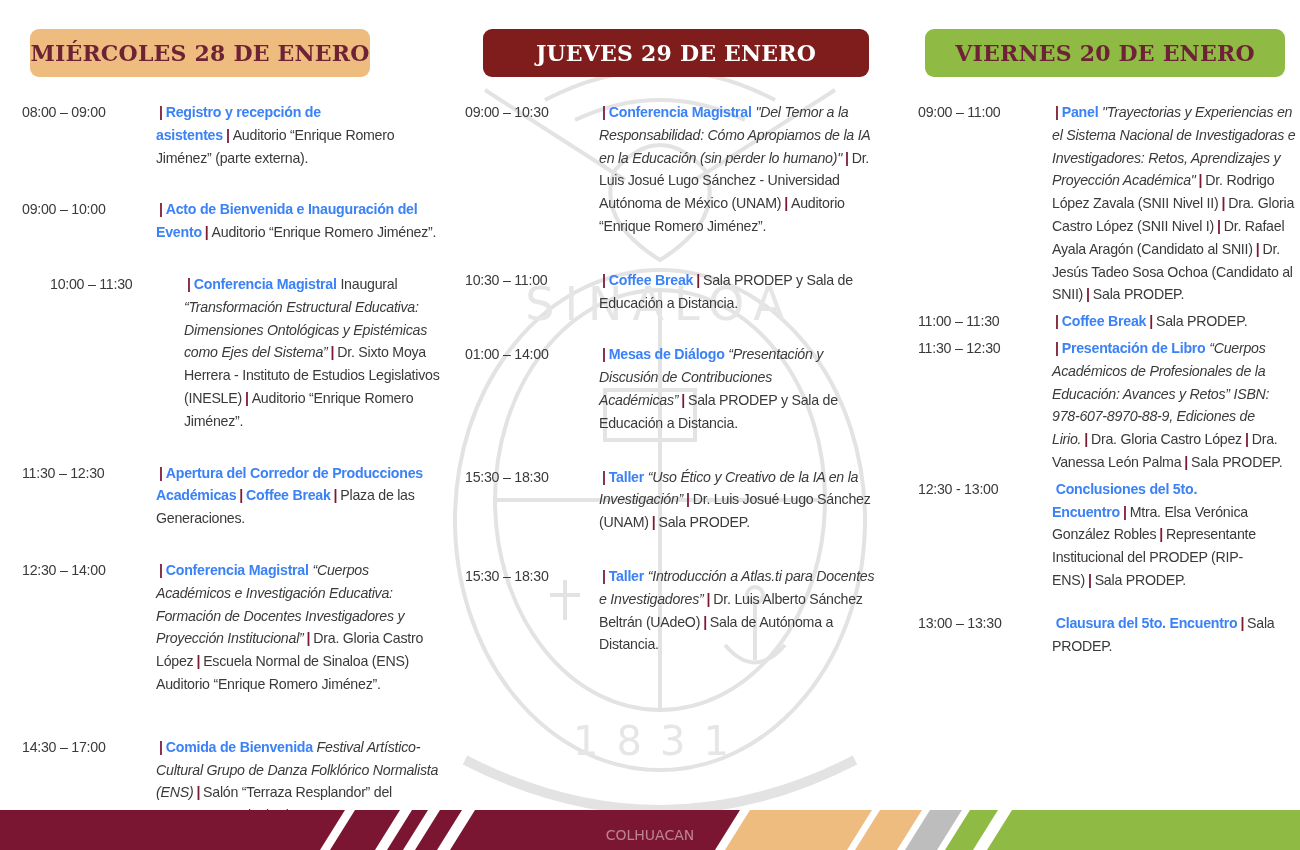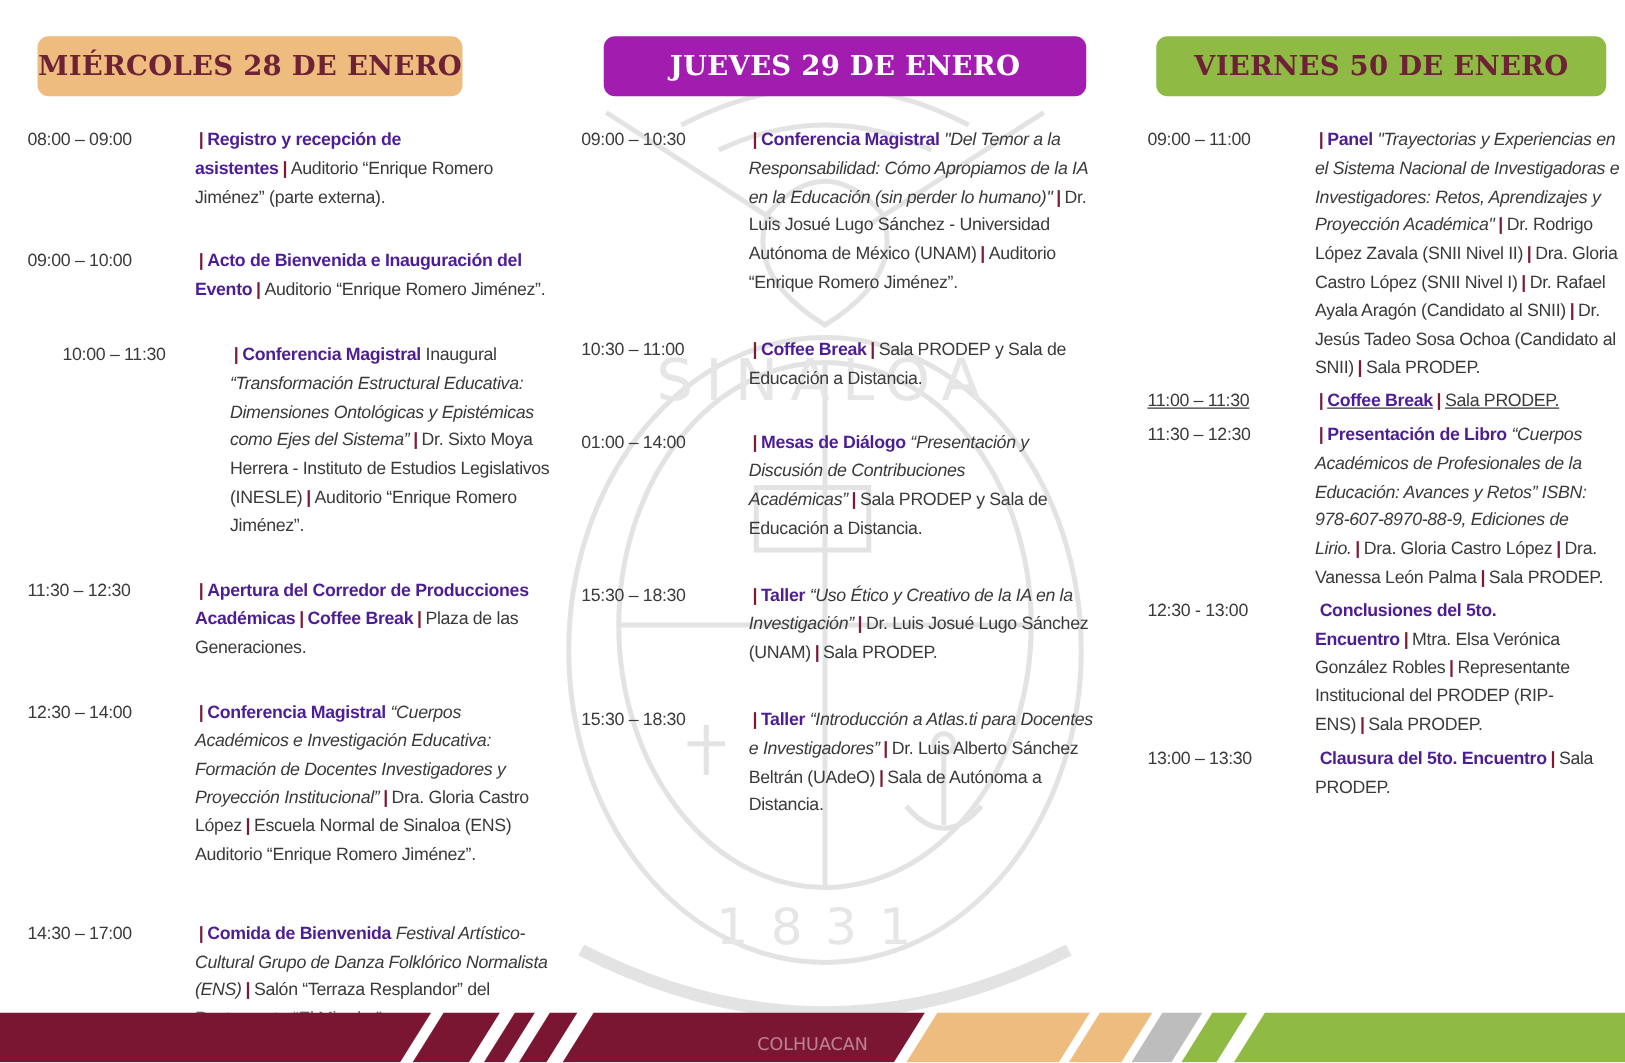--- a/index.html
+++ b/index.html
@@ -24,21 +24,21 @@
   .col-2 .day-header { margin-left: 7px; width: 360px; }
 
   .events { margin-top: 24px; }
   .event { display: flex; font-size: 14.2px; line-height: 22.8px; letter-spacing: -0.25px; gap: 39px; }
   .time { white-space: nowrap; flex: 0 0 auto; }
   .desc { flex: 1 1 auto; }
   .col-0 .time { width: 95px; } .col-0 .desc { padding-left: 0; }
   .col-1 .time { width: 95px; }
   .col-2 .time { width: 95px; }
   .sep { color: #7a1a33; font-weight: bold; padding: 0 3px; }
-  b { color: #4c1d95; }
+  b { color: #3b82f6; }
   i { font-style: italic; }
 
   .footer { position: absolute; left: 0; bottom: 0; width: 1300px; height: 40px; overflow: hidden; }
 </style>
 </head>
 <body>
 
 <svg class="watermark" viewBox="0 0 470 760" fill="none" stroke="#e3e3e3" stroke-width="4">
   <path d="M120 40 Q235 -20 350 40 M150 60 Q235 20 320 60 M60 30 L200 120 M410 30 L270 120"></path>
   <path d="M190 110 Q235 60 280 110 Q300 160 235 200 Q170 160 190 110 Z"></path>
@@ -79,21 +79,21 @@
         <span class="desc"><span class="sep">|</span><b>Conferencia Magistral</b><span> </span><i>“Cuerpos Académicos e Investigación Educativa: Formación de Docentes Investigadores y Proyección Institucional”</i><span class="sep">|</span><span>Dra. Gloria Castro López</span><span class="sep">|</span><span>Escuela Normal de Sinaloa (ENS) Auditorio “Enrique Romero Jiménez”.</span></span>
       </div>
       <div class="event" style="margin-bottom: 4px;">
         <span class="time">14:30 – 17:00</span>
         <span class="desc"><span class="sep">|</span><b>Comida de Bienvenida</b><span> </span><i>Festival Artístico-Cultural Grupo de Danza Folklórico Normalista (ENS)</i><span class="sep">|</span><span>Salón “Terraza Resplandor” del Restaurante “El Mirador”</span></span>
       </div>
     </div>
 </div>
 
 <div class="column col-1">
-  <div class="day-header" style="background:#a21caf;color:#ffffff;">JUEVES 29 DE ENERO</div>
+  <div class="day-header" style="background:#7f1d1d;color:#ffffff;">JUEVES 29 DE ENERO</div>
   <div class="events">
       <div class="event" style="margin-bottom: 31px;">
         <span class="time">09:00 – 10:30</span>
         <span class="desc"><span class="sep">|</span><b>Conferencia Magistral</b><span> </span><i>"Del Temor a la Responsabilidad: Cómo Apropiamos de la IA en la Educación (sin perder lo humano)"</i><span class="sep">|</span><span>Dr. Luis Josué Lugo Sánchez - Universidad Autónoma de México (UNAM)</span><span class="sep">|</span><span>Auditorio “Enrique Romero Jiménez”.</span></span>
       </div>
       <div class="event" style="margin-bottom: 29px;">
         <span class="time">10:30 – 11:00</span>
         <span class="desc"><span class="sep">|</span><b>Coffee Break</b><span class="sep">|</span><span>Sala PRODEP y Sala de Educación a Distancia.</span></span>
       </div>
       <div class="event" style="margin-bottom: 31px;">
@@ -105,35 +105,35 @@
         <span class="desc"><span class="sep">|</span><b>Taller</b><span> </span><i>“Uso Ético y Creativo de la IA en la Investigación”</i><span class="sep">|</span><span>Dr. Luis Josué Lugo Sánchez (UNAM)</span><span class="sep">|</span><span>Sala PRODEP.</span></span>
       </div>
       <div class="event" style="margin-bottom: 0px;">
         <span class="time">15:30 – 18:30</span>
         <span class="desc"><span class="sep">|</span><b>Taller</b><span> </span><i>“Introducción a Atlas.ti para Docentes e Investigadores”</i><span class="sep">|</span><span>Dr. Luis Alberto Sánchez Beltrán (UAdeO)</span><span class="sep">|</span><span>Sala de Autónoma a Distancia.</span></span>
       </div>
     </div>
 </div>
 
 <div class="column col-2">
-  <div class="day-header" style="background:#8fbb45;color:#6e2236;">VIERNES 50 DE ENERO</div>
+  <div class="day-header" style="background:#8fbb45;color:#6e2236;">VIERNES 20 DE ENERO</div>
   <div class="events">
       <div class="event" style="margin-bottom: 4px;">
         <span class="time">09:00 – 11:00</span>
         <span class="desc"><span class="sep">|</span><b>Panel</b><span> </span><i>"Trayectorias y Experiencias en el Sistema Nacional de Investigadoras e Investigadores: Retos, Aprendizajes y Proyección Académica"</i><span class="sep">|</span><span>Dr. Rodrigo López Zavala (SNII Nivel II)</span><span class="sep">|</span><span>Dra. Gloria Castro López (SNII Nivel I)</span><span class="sep">|</span><span>Dr. Rafael Ayala Aragón (Candidato al SNII)</span><span class="sep">|</span><span>Dr. Jesús Tadeo Sosa Ochoa (Candidato al SNII)</span><span class="sep">|</span><span>Sala PRODEP.</span></span>
       </div>
-      <div class="event" style="margin-bottom: 4px; text-decoration: underline;">
+      <div class="event" style="margin-bottom: 4px;">
         <span class="time">11:00 – 11:30</span>
         <span class="desc"><span class="sep">|</span><b>Coffee Break</b><span class="sep">|</span><span>Sala PRODEP.</span></span>
       </div>
       <div class="event" style="margin-bottom: 4px;">
         <span class="time">11:30 – 12:30</span>
         <span class="desc"><span class="sep">|</span><b>Presentación de Libro</b><span> </span><i>“Cuerpos Académicos de Profesionales de la Educación: Avances y Retos” ISBN: 978-607-8970-88-9, Ediciones de Lirio.</i><span class="sep">|</span><span>Dra. Gloria Castro López</span><span class="sep">|</span><span>Dra. Vanessa León Palma</span><span class="sep">|</span><span>Sala PRODEP.</span></span>
       </div>
-      <div class="event" style="margin-bottom: 4px;">
+      <div class="event" style="margin-bottom: 20px;">
         <span class="time">12:30 - 13:00</span>
         <span class="desc"><span>&nbsp;</span><b>Conclusiones del 5to. Encuentro</b><span class="sep">|</span><span>Mtra. Elsa Verónica González Robles</span><span class="sep">|</span><span>Representante Institucional del PRODEP (RIP-ENS)</span><span class="sep">|</span><span>Sala PRODEP.</span></span>
       </div>
       <div class="event" style="margin-bottom: 4px;">
         <span class="time">13:00 – 13:30</span>
         <span class="desc"><span>&nbsp;</span><b>Clausura del 5to. Encuentro</b><span class="sep">|</span><span>Sala PRODEP.</span></span>
       </div>
     </div>
 </div>
 

